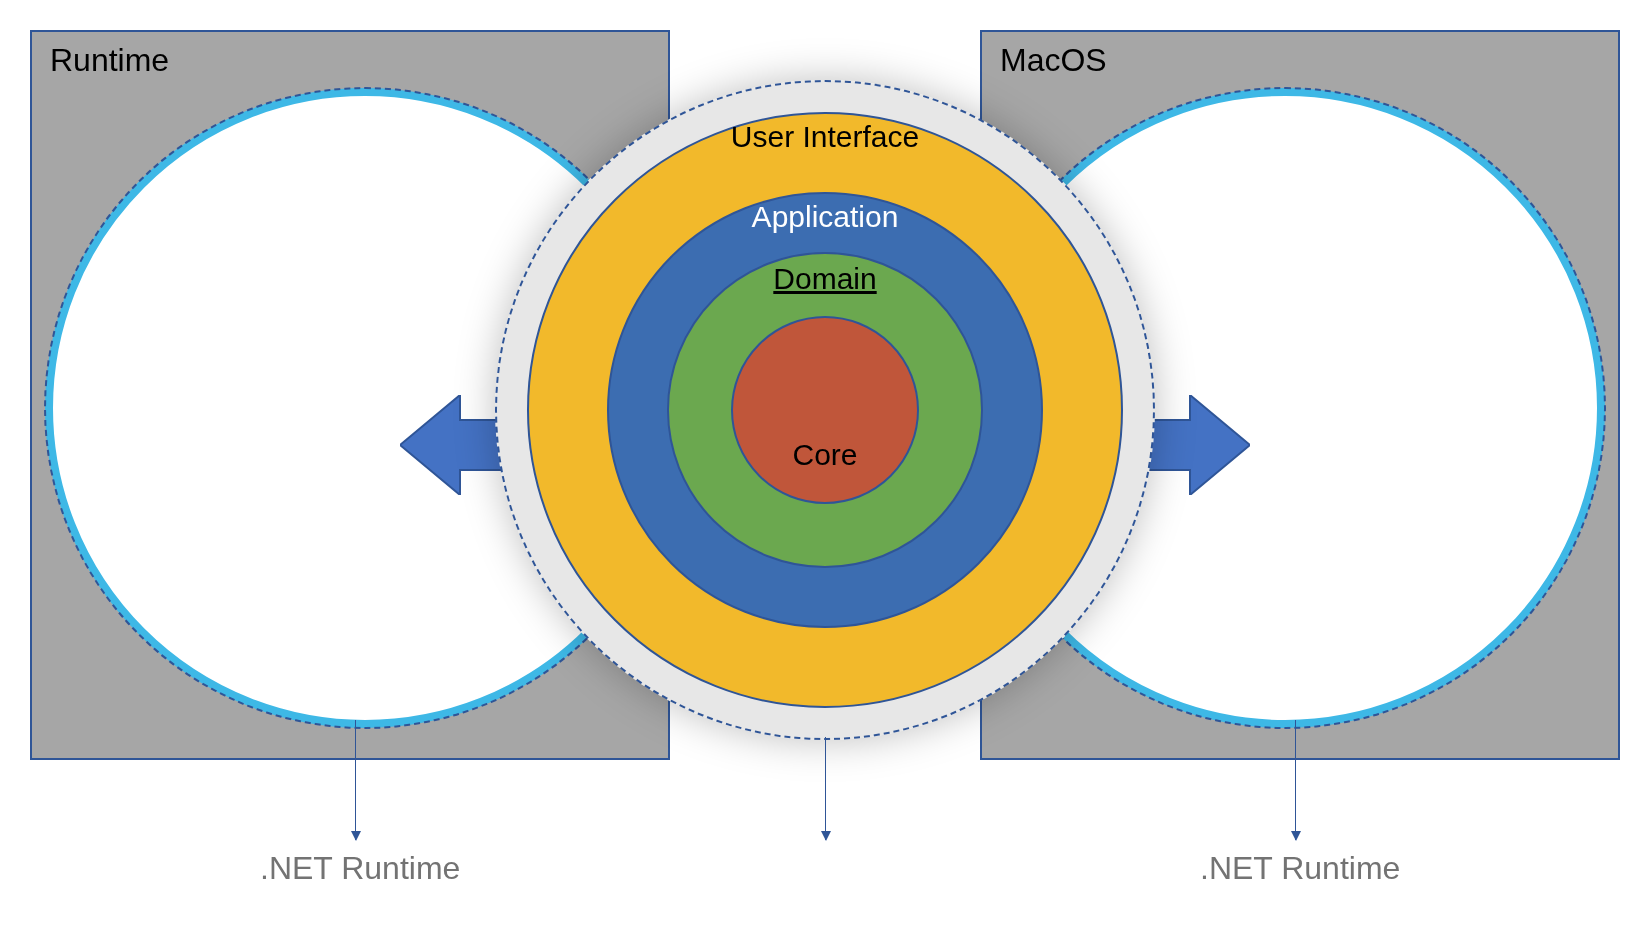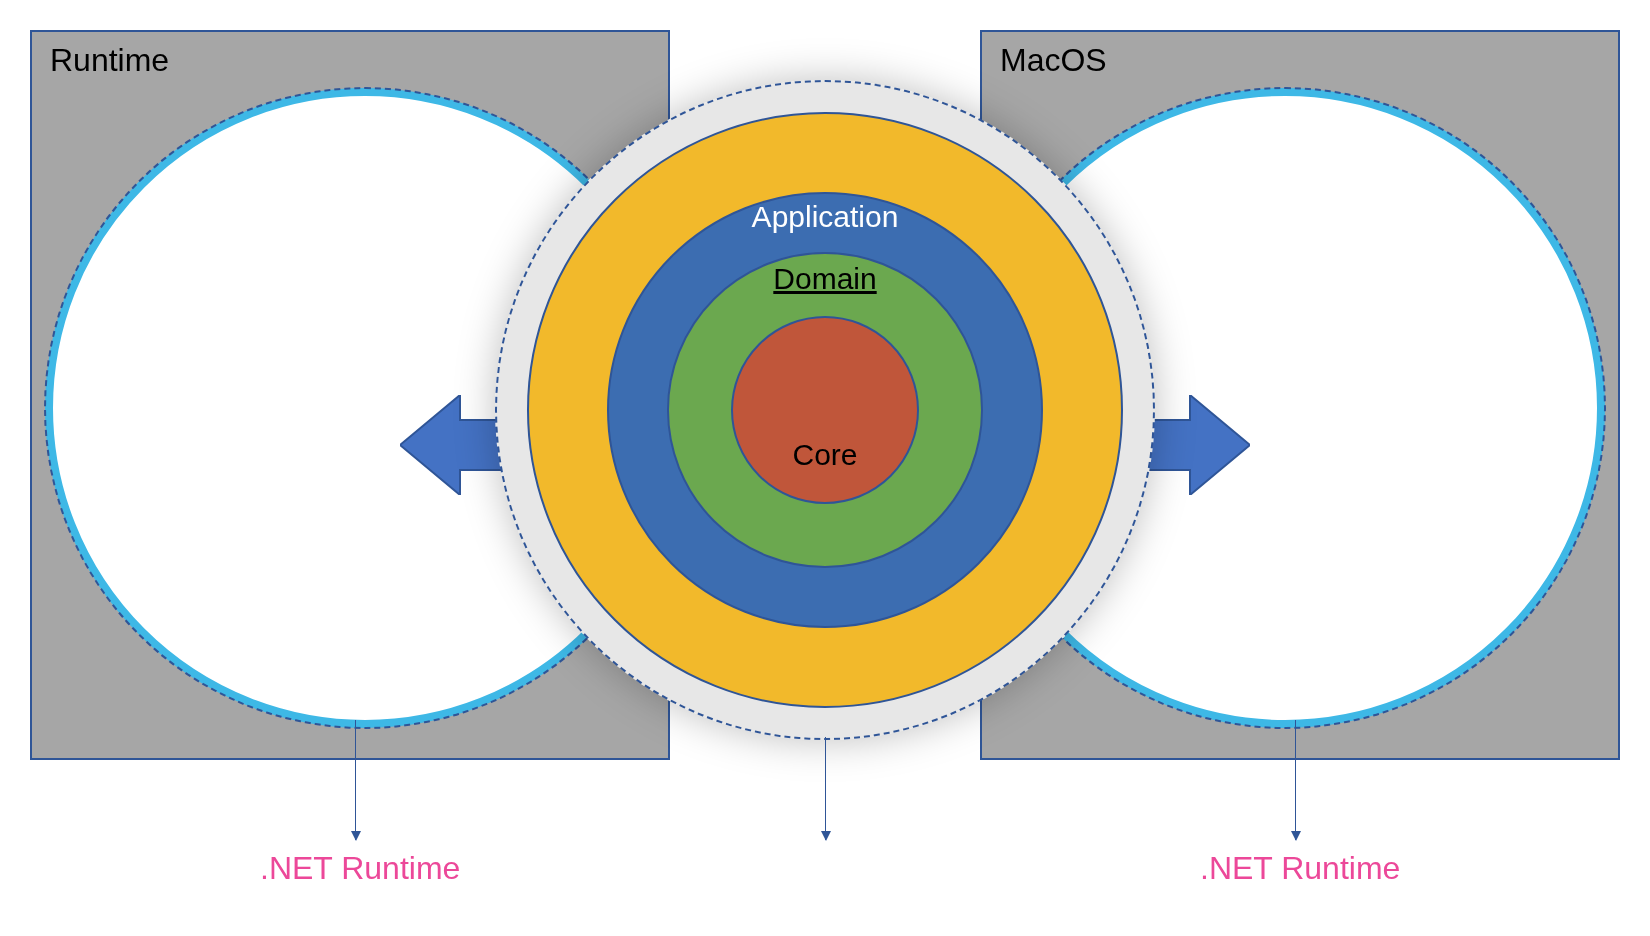--- a/index.html
+++ b/index.html
@@ -136,21 +136,21 @@
       width: 0; height: 0;
       border-left: 5px solid transparent;
       border-right: 5px solid transparent;
       border-top: 10px solid #2f5597;
     }
     .callout-line.l2 { top: 707px; height: 103px; }
     .callout-label {
       position: absolute;
       top: 820px;
       font-size: 32px;
-      color: #ec4899;
+      color: #737373;
       white-space: nowrap;
     }
   </style>
 </head>
 <body>
 
 <div class="canvas">
 
   <div class="platform-box left">
     <div class="platform-label">Runtime</div>
@@ -171,20 +171,21 @@
   </svg>
 
   <div class="center-stack">
     <div class="center-shadow"></div>
     <div class="ring ring-bcl"></div>
     <div class="ring ring-ui"></div>
     <div class="ring ring-app"></div>
     <div class="ring ring-domain"></div>
     <div class="ring ring-core"></div>
 
+    <div class="ring-label ui">User Interface</div>
     <div class="ring-label app">Application</div>
     <div class="ring-label domain">Domain</div>
     <div class="ring-label core">Core</div>
   </div>
 
   <div class="callout-line" style="left: 325px;"></div>
   <div class="callout-line l2" style="left: 795px;"></div>
   <div class="callout-line" style="left: 1265px;"></div>
 
   <div class="callout-label" style="left: 230px;">.NET Runtime</div>

